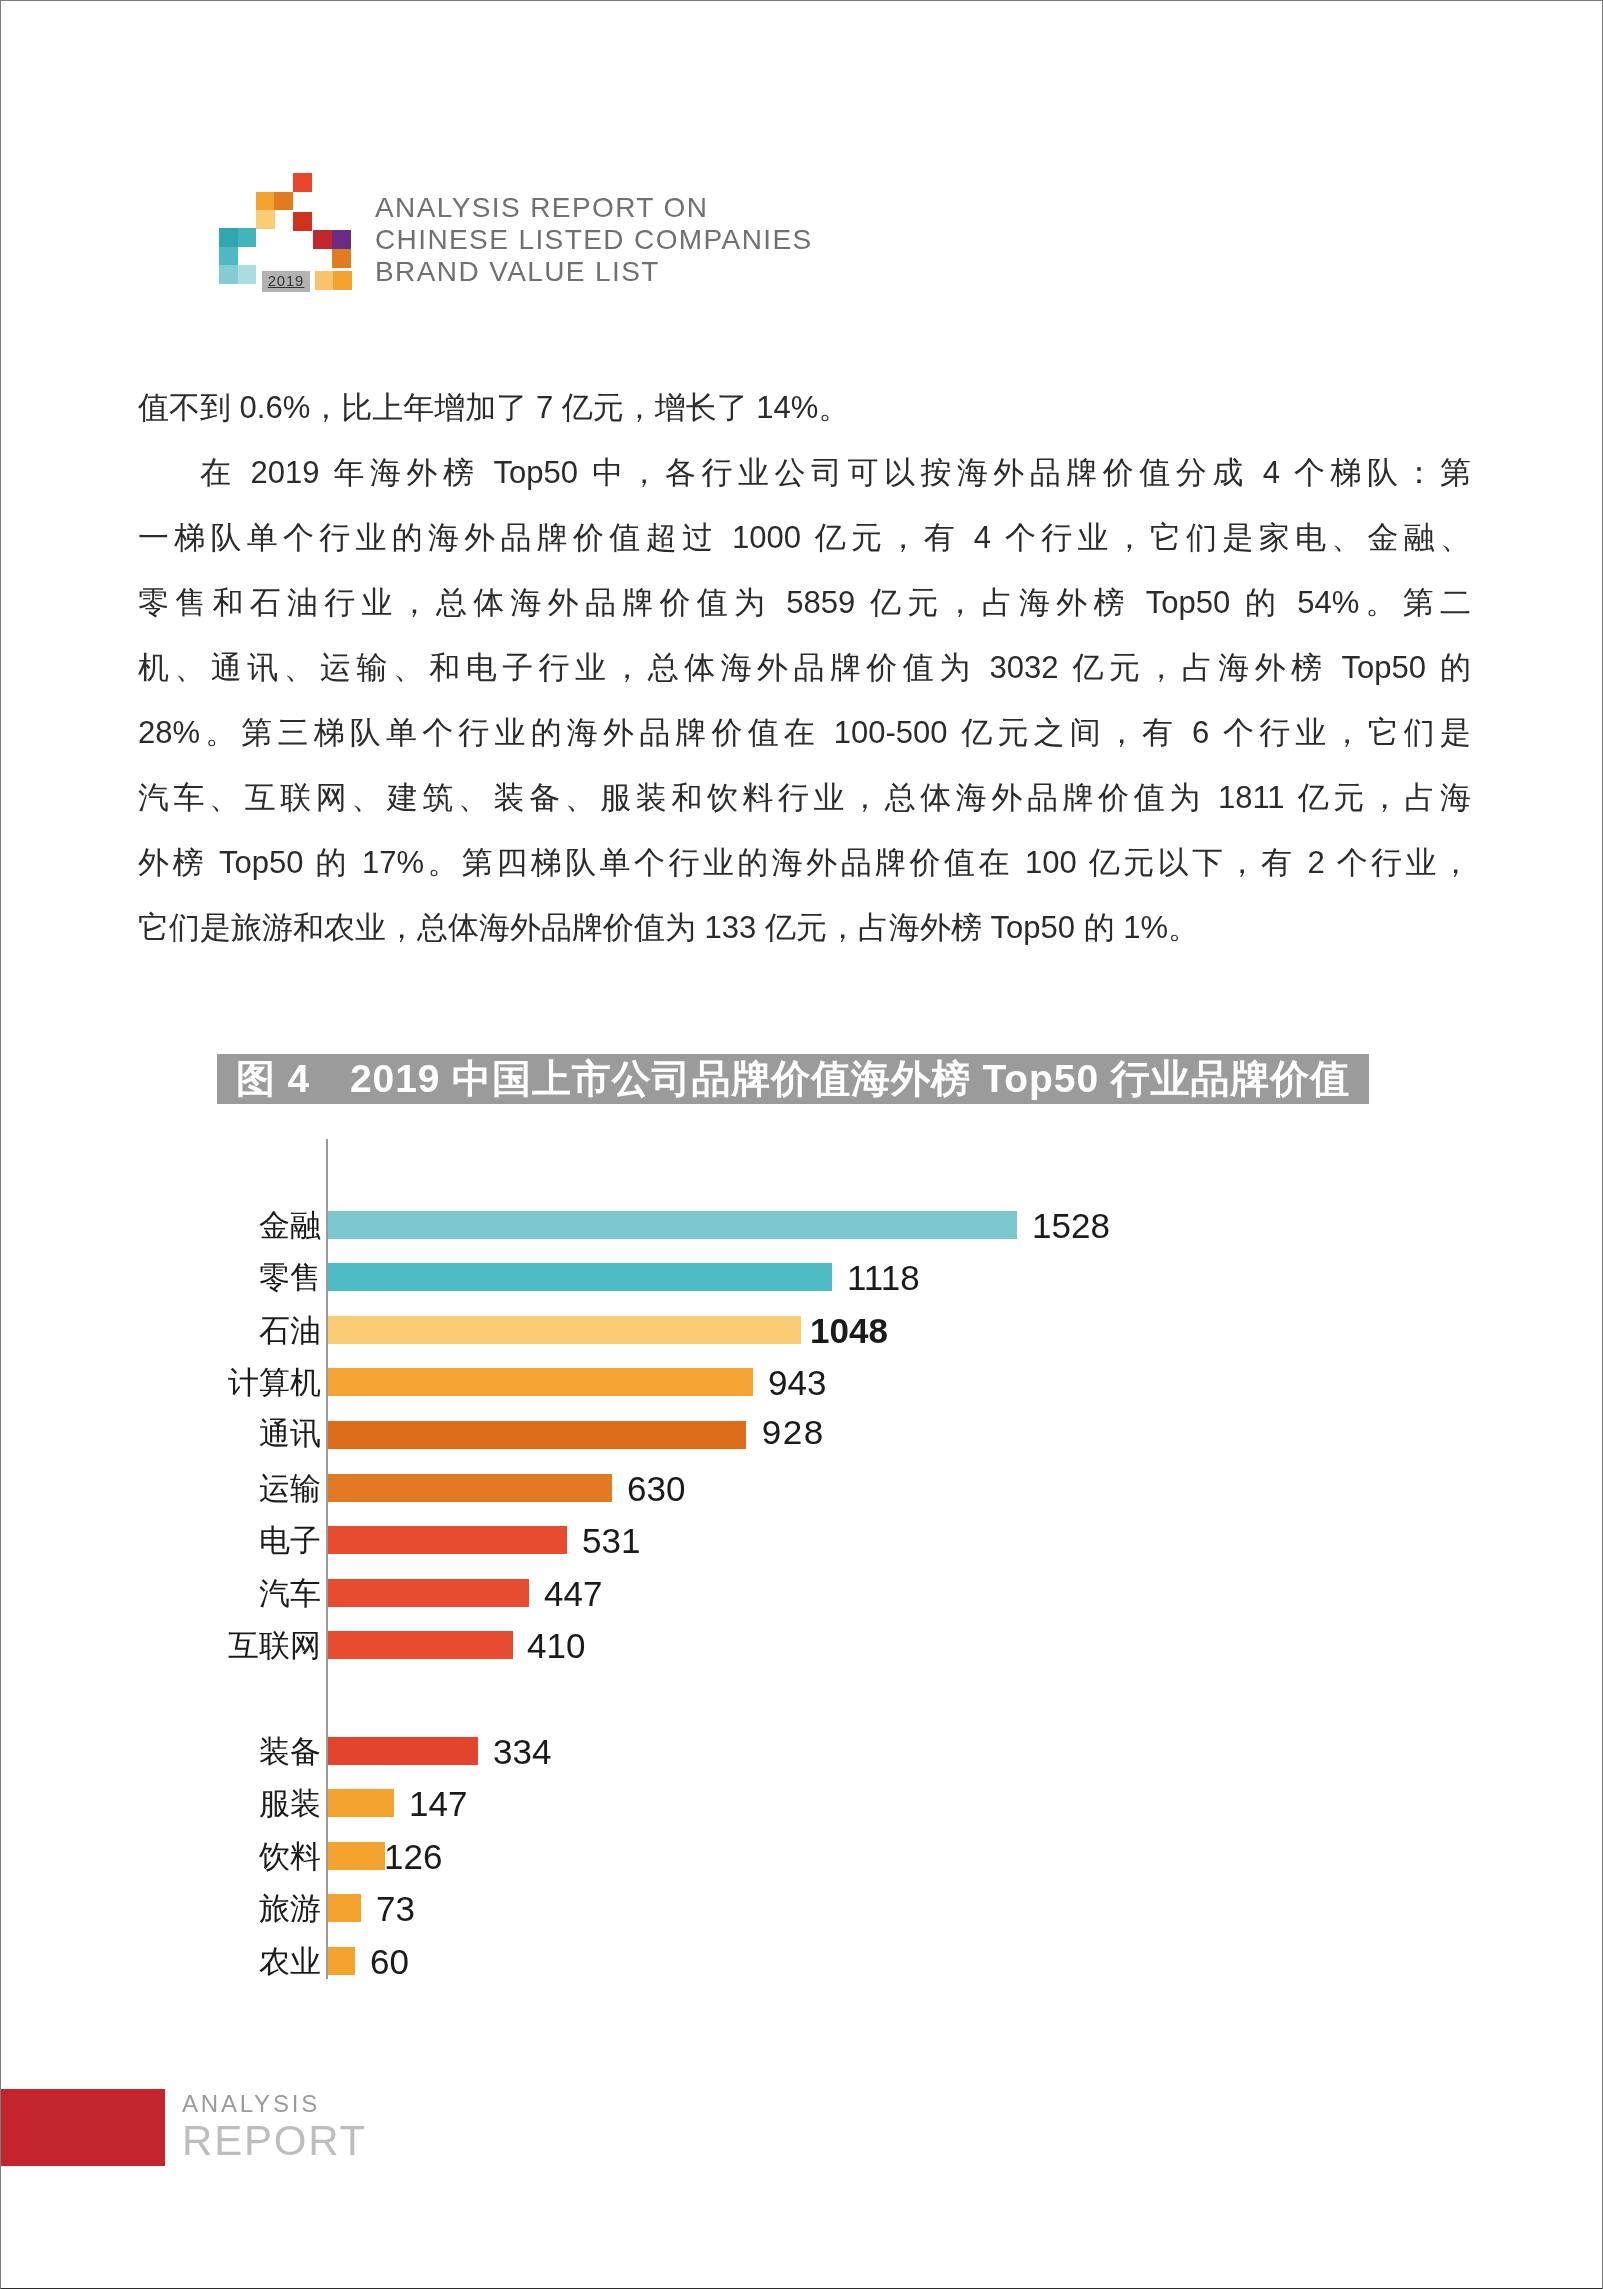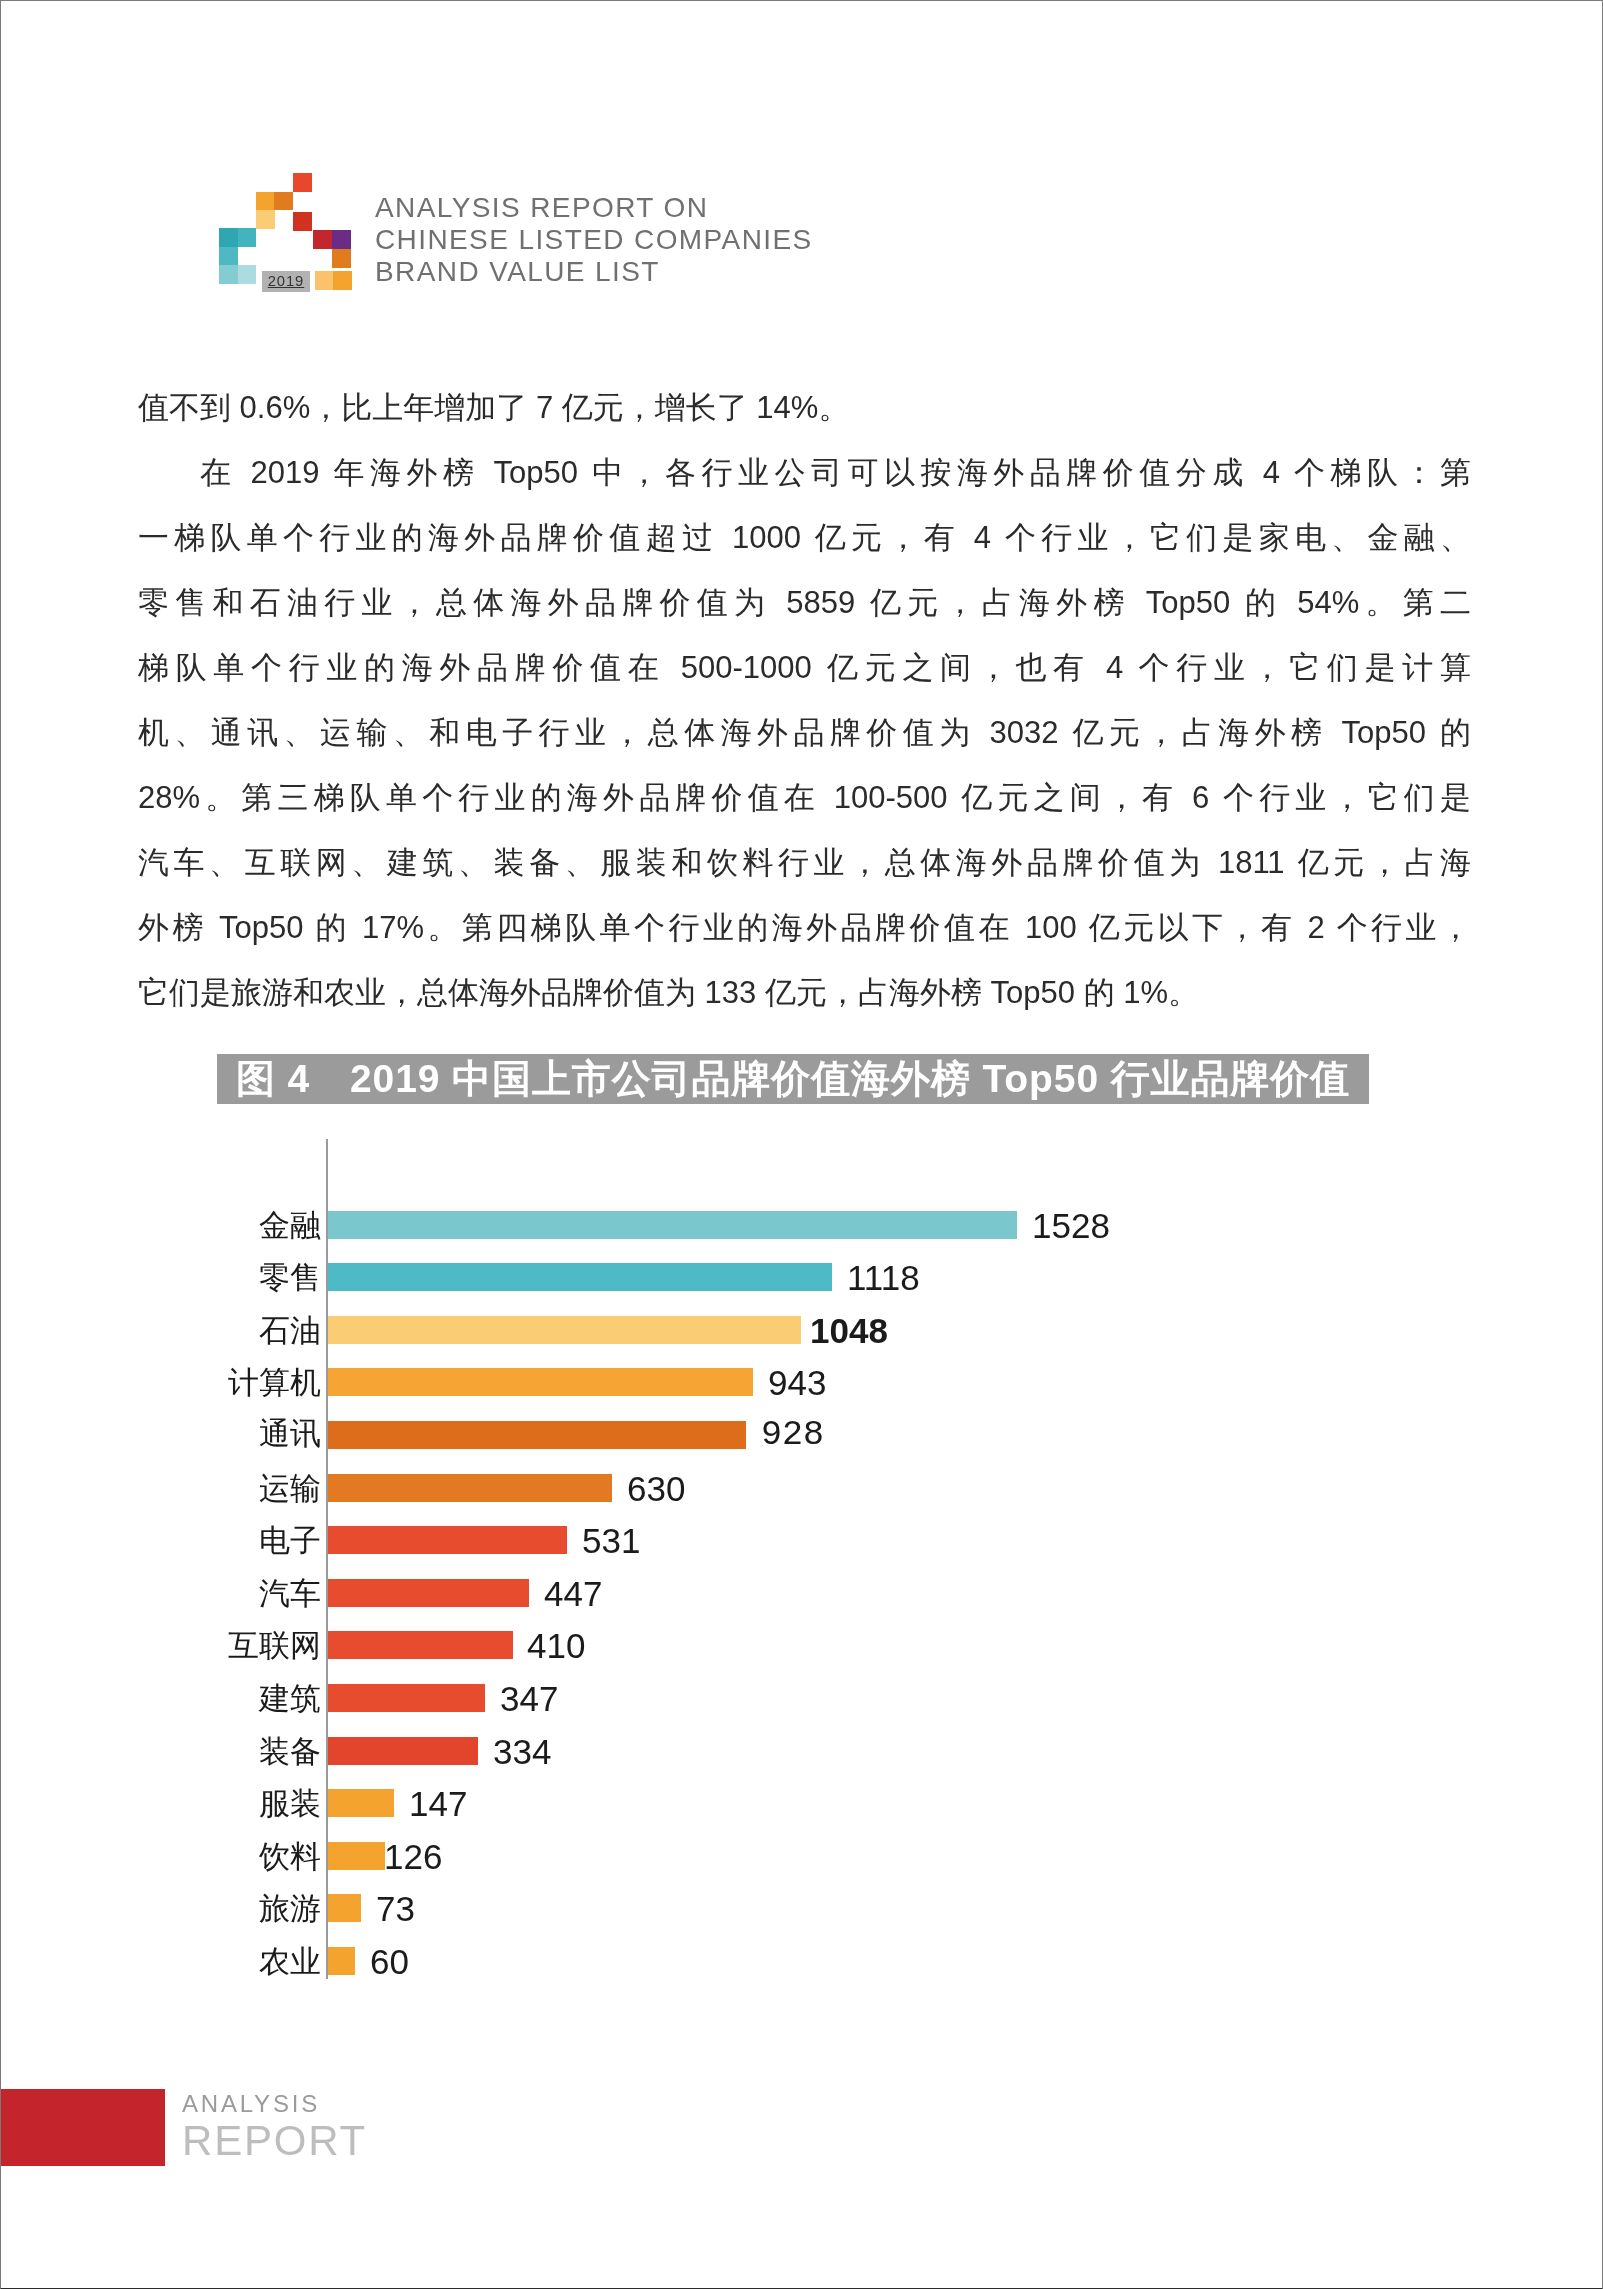--- a/index.html
+++ b/index.html
@@ -106,21 +106,20 @@
       <div class="ht-line">ANALYSIS REPORT ON</div>
       <div class="ht-line">CHINESE LISTED COMPANIES</div>
       <div class="ht-line">BRAND VALUE LIST</div>
     </div>
 
   <div class="bodytext" id="bodyText">
       <div class="line last">值不到 0.6%，比上年增加了 7 亿元，增长了 14%。</div>
       <div class="line ind">在 2019 年海外榜 Top50 中，各行业公司可以按海外品牌价值分成 4 个梯队：第</div>
       <div class="line">一梯队单个行业的海外品牌价值超过 1000 亿元，有 4 个行业，它们是家电、金融、</div>
       <div class="line">零售和石油行业，总体海外品牌价值为 5859 亿元，占海外榜 Top50 的 54%。第二</div>
-      <div class="line">梯队单个行业的海外品牌价值在 500-1000 亿元之间，也有 4 个行业，它们是计算</div>
       <div class="line">机、通讯、运输、和电子行业，总体海外品牌价值为 3032 亿元，占海外榜 Top50 的</div>
       <div class="line">28%。第三梯队单个行业的海外品牌价值在 100-500 亿元之间，有 6 个行业，它们是</div>
       <div class="line">汽车、互联网、建筑、装备、服装和饮料行业，总体海外品牌价值为 1811 亿元，占海</div>
       <div class="line">外榜 Top50 的 17%。第四梯队单个行业的海外品牌价值在 100 亿元以下，有 2 个行业，</div>
       <div class="line last">它们是旅游和农业，总体海外品牌价值为 133 亿元，占海外榜 Top50 的 1%。</div>
     </div>
 
   <div class="fig-title" style="background: rgb(155, 155, 155); color: rgb(255, 255, 255);">
     <span>图 4　2019 中国上市公司品牌价值海外榜 Top50 行业品牌价值</span>
   </div>
@@ -165,25 +164,20 @@
       <div class="crow" style="top: 421px;">
         <div class="clab">汽车</div>
         <div class="cbar" style="width: 201px; background: rgb(231, 76, 46);"></div>
         <div class="cval" style="left: 406px;">447</div>
       </div>
       <div class="crow" style="top: 473px;">
         <div class="clab">互联网</div>
         <div class="cbar" style="width: 185px; background: rgb(231, 76, 46);"></div>
         <div class="cval" style="left: 389px;">410</div>
       </div>
-      <div class="crow" style="top: 526px;">
-        <div class="clab">建筑</div>
-        <div class="cbar" style="width: 157px; background: rgb(231, 76, 46);"></div>
-        <div class="cval" style="left: 362px;">347</div>
-      </div>
       <div class="crow" style="top: 579px;">
         <div class="clab">装备</div>
         <div class="cbar" style="width: 150px; background: rgb(226, 69, 44);"></div>
         <div class="cval" style="left: 355px;">334</div>
       </div>
       <div class="crow" style="top: 631px;">
         <div class="clab">服装</div>
         <div class="cbar" style="width: 66px; background: rgb(245, 163, 47);"></div>
         <div class="cval" style="left: 271px;">147</div>
       </div>

